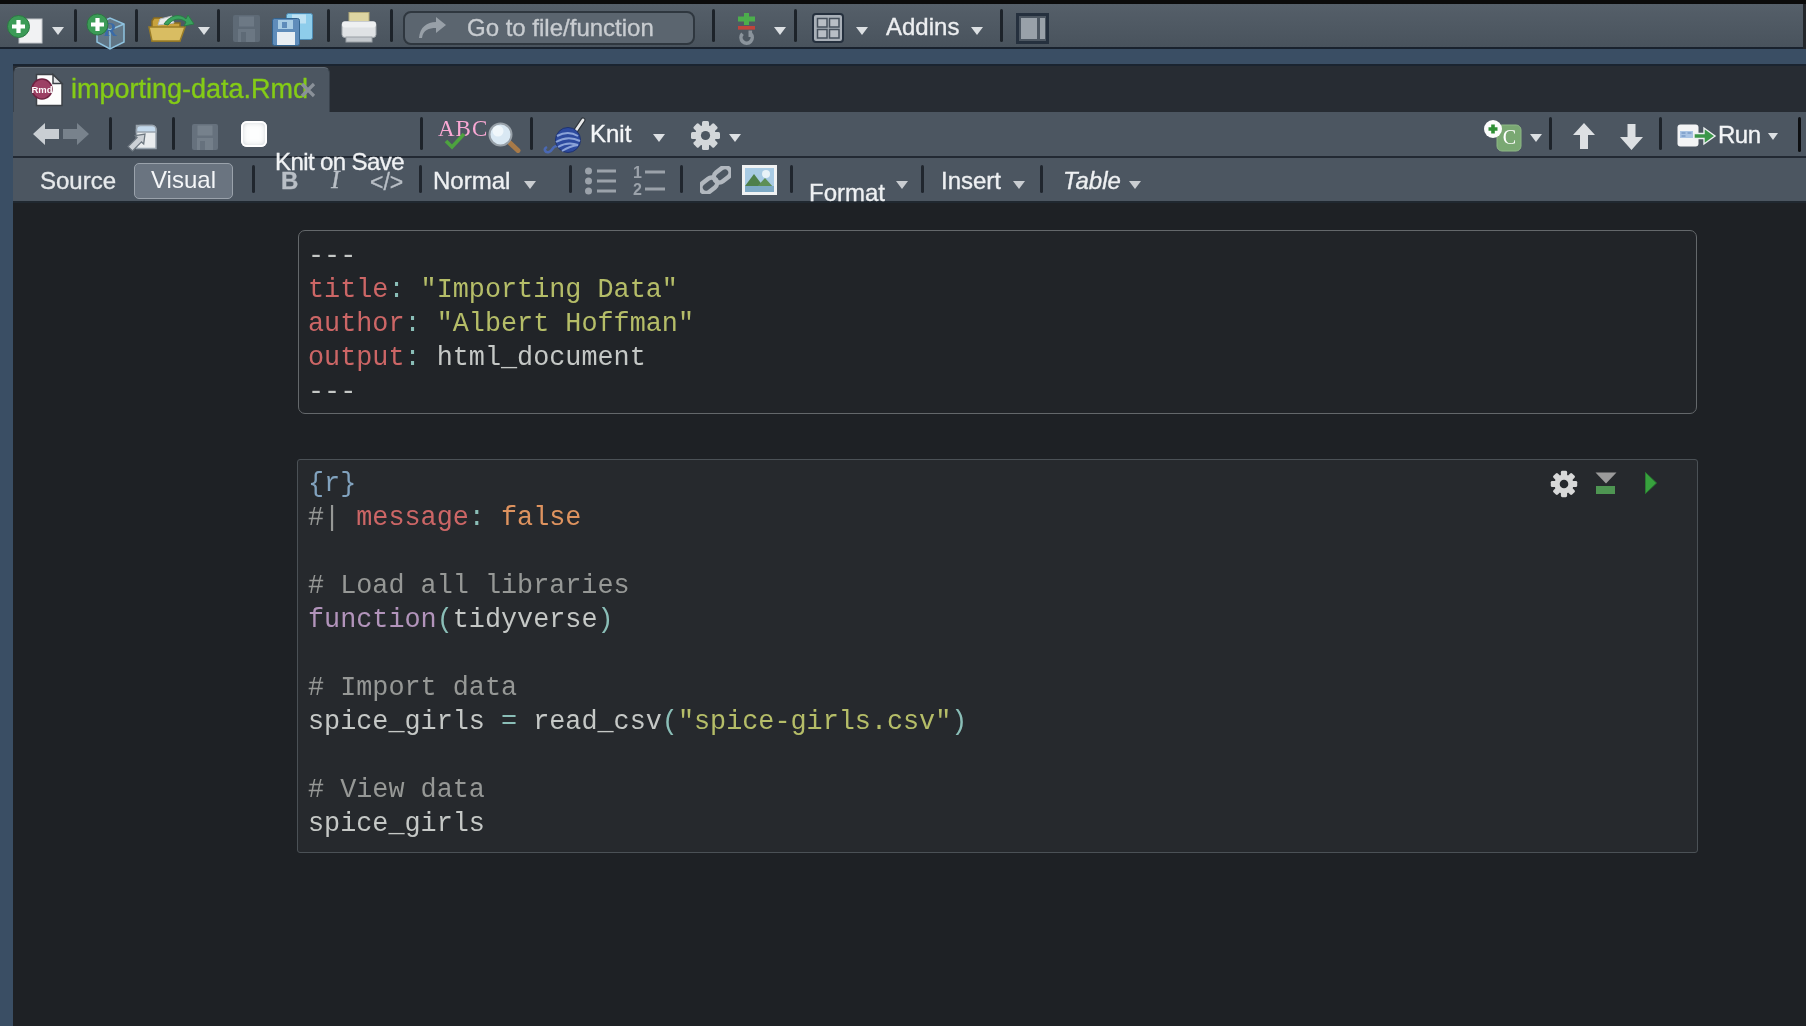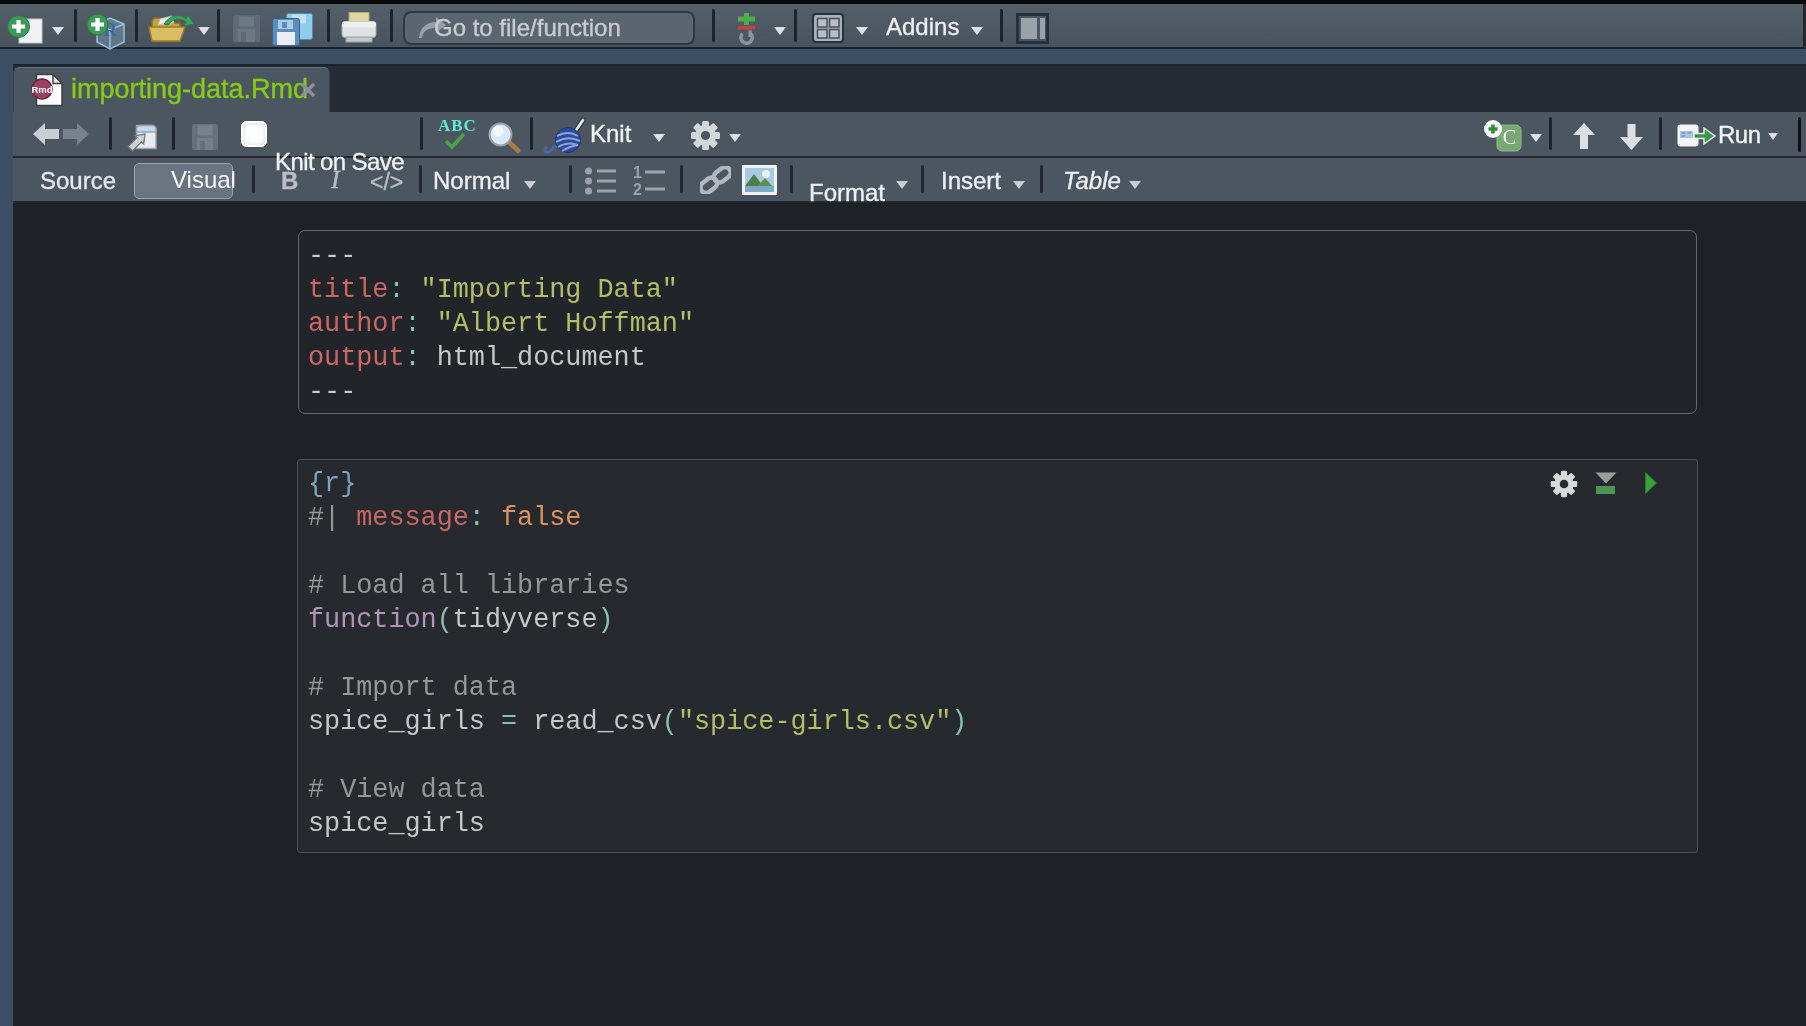--- a/index.html
+++ b/index.html
@@ -104,21 +104,21 @@
     <rect x="2" y="9.5" width="34" height="6" rx="3" fill="#eef0f2"></rect>
     <rect x="6" y="25" width="26" height="5" fill="#c4c9ce" stroke="#9aa0a6" stroke-width="1"></rect>
   </svg>
   <div class="vdiv vdiv1" style="left:390px;"></div>
 
   <div class="abs" style="left:403px; top:11px; width:292px; height:34px; background:#5b656f;
        border:2px solid #2f373f; border-radius:8px;"></div>
   <svg class="icon" style="left:417px; top:17px;" width="30" height="22" viewBox="0 0 30 22">
     <path d="M2 21 C3 10 10 5 19 5 L19 0 L29 8 L19 16 L19 11 C12 11 6 13 5 21 Z" fill="#98a0a8"></path>
   </svg>
-  <div class="tbtext" style="left:434px; top:16px; color:#c8ccd0;">Go to file/function</div>
+  <div class="tbtext" style="left:467px; top:16px; color:#c8ccd0;">Go to file/function</div>
   <div class="vdiv vdiv1" style="left:712px;"></div>
 
   <svg class="icon" style="left:737px; top:12px;" width="20" height="34" viewBox="0 0 20 34">
     <path d="M1 7h17M9.5 1v12" stroke="#4cae4c" stroke-width="5"></path>
     <rect x="1" y="14" width="17" height="3.6" fill="#c0443c"></rect>
     <path d="M13.5 21.5 A 5.6 5.6 0 1 1 5.5 21.7" fill="none" stroke="#8b949c" stroke-width="3.6"></path>
     <rect x="11.5" y="18.5" width="3.6" height="6.5" fill="#8b949c"></rect>
   </svg>
   <div class="caret" style="left:774px; top:27px;"></div>
   <div class="vdiv vdiv1" style="left:794px;"></div>
@@ -169,21 +169,21 @@
     <rect x="0" y="0" width="26" height="26" rx="2" fill="#66717d"></rect>
     <rect x="5.5" y="1.5" width="15" height="10" fill="#76818c"></rect>
     <rect x="5" y="14" width="16" height="12" fill="#747f8a"></rect>
     <rect x="8" y="17" width="5" height="9" fill="#66717d"></rect>
   </svg>
 
   <div class="abs" style="left:241px; top:121px; width:26px; height:26px; background:#fdfefe; border-radius:6px; box-shadow:inset 0 0 0 2px #ffffff, inset 0 0 6px rgba(120,130,140,.55);"></div>
   <div class="tbtext" style="left:275px; top:122px; color:#f0f2f4; letter-spacing:-0.6px;margin-top:28px;">Knit on Save</div>
   <div class="vdiv vdiv2" style="left:420px;"></div>
 
-  <div class="abs" style="left:438px; top:116px; font-family:'Liberation Serif'; font-size:17px; font-weight:bold; color:#5eead4; letter-spacing:1px;">ABC</div>
+  <div class="abs" style="left:438px; top:116px; font-family:'Liberation Serif'; font-size:23px; font-weight:normal; color:#f9a8d4; letter-spacing:1px;">ABC</div>
   <svg class="icon" style="left:444px; top:133px;" width="22" height="17" viewBox="0 0 22 17">
     <path d="M2 8 L8 14 L20 1" fill="none" stroke="#4da33f" stroke-width="3.6"></path>
   </svg>
 
   <svg class="icon" style="left:488px; top:122px;" width="34" height="31" viewBox="0 0 34 31">
     <line x1="21" y1="20" x2="30" y2="28.5" stroke="#a87a48" stroke-width="5" stroke-linecap="round"></line>
     <circle cx="12.5" cy="12.5" r="11" fill="#d9e8f3" stroke="#98a1a9" stroke-width="2"></circle>
     <circle cx="10" cy="9" r="5.5" fill="#f0f7fb"></circle>
   </svg>
   <div class="vdiv vdiv2" style="left:530px;"></div>
@@ -236,21 +236,21 @@
     <path d="M4.5 9 h4 M10.5 9 h4 M4.5 12 h4" stroke="#7a9cc8" stroke-width="1.6"></path>
     <path d="M17 9.5 L27 9.5 L27 4 L38 12 L27 20 L27 14.5 L17 14.5 Z" fill="#3c9649" stroke="#eef0f2" stroke-width="1.4"></path>
   </svg>
   <div class="tbtext" style="left:1718px; top:123px; font-size:24px; color:#f2f4f6; letter-spacing:-0.5px;">Run</div>
   <div class="caret" style="left:1768px; top:133px; border-left-width:5.5px; border-right-width:5.5px; border-top-width:7px;"></div>
   <div class="abs" style="left:1798px; top:117px; width:3px; height:35px; background:#0d0f12; border-radius:2px;"></div>
 
   <div class="tbtext" style="left:40px; top:169px; color:#e6e9eb;">Source</div>
   <div id="visualbtn" class="abs" style="left:134px; top:163px; width:99px; height:36px;
        background:#6A7480; border:1.5px solid #9aa2ab; border-radius:5px;
-       color:#f4f6f8; font-size:24px; line-height:32px;padding-left:36px;">Visual</div>
+       color:#f4f6f8; font-size:24px; text-align:center; line-height:32px;">Visual</div>
   <div class="vdiv vdiv3" style="left:252px;"></div>
   <div class="tbtext" style="left:281px; top:169px; font-weight:bold; color:#b9bfc6;">B</div>
   <div class="tbtext" style="left:331px; top:168px; font-family:'Liberation Serif'; font-style:italic; font-size:26px; color:#b9bfc6;">I</div>
   <div class="tbtext" style="left:370px; top:170px; font-size:23px; color:#b9bfc6;">&lt;/&gt;</div>
   <div class="vdiv vdiv3" style="left:419px;"></div>
   <div class="tbtext" style="left:433px; top:169px; color:#eef0f2;text-align:center;">Normal</div>
   <div class="caret" style="left:524px; top:181px; border-top-color:#c9cdd1;"></div>
   <div class="vdiv vdiv3" style="left:569px;"></div>
 
   <svg class="icon" style="left:585px; top:167px;" width="32" height="28" viewBox="0 0 32 28">

